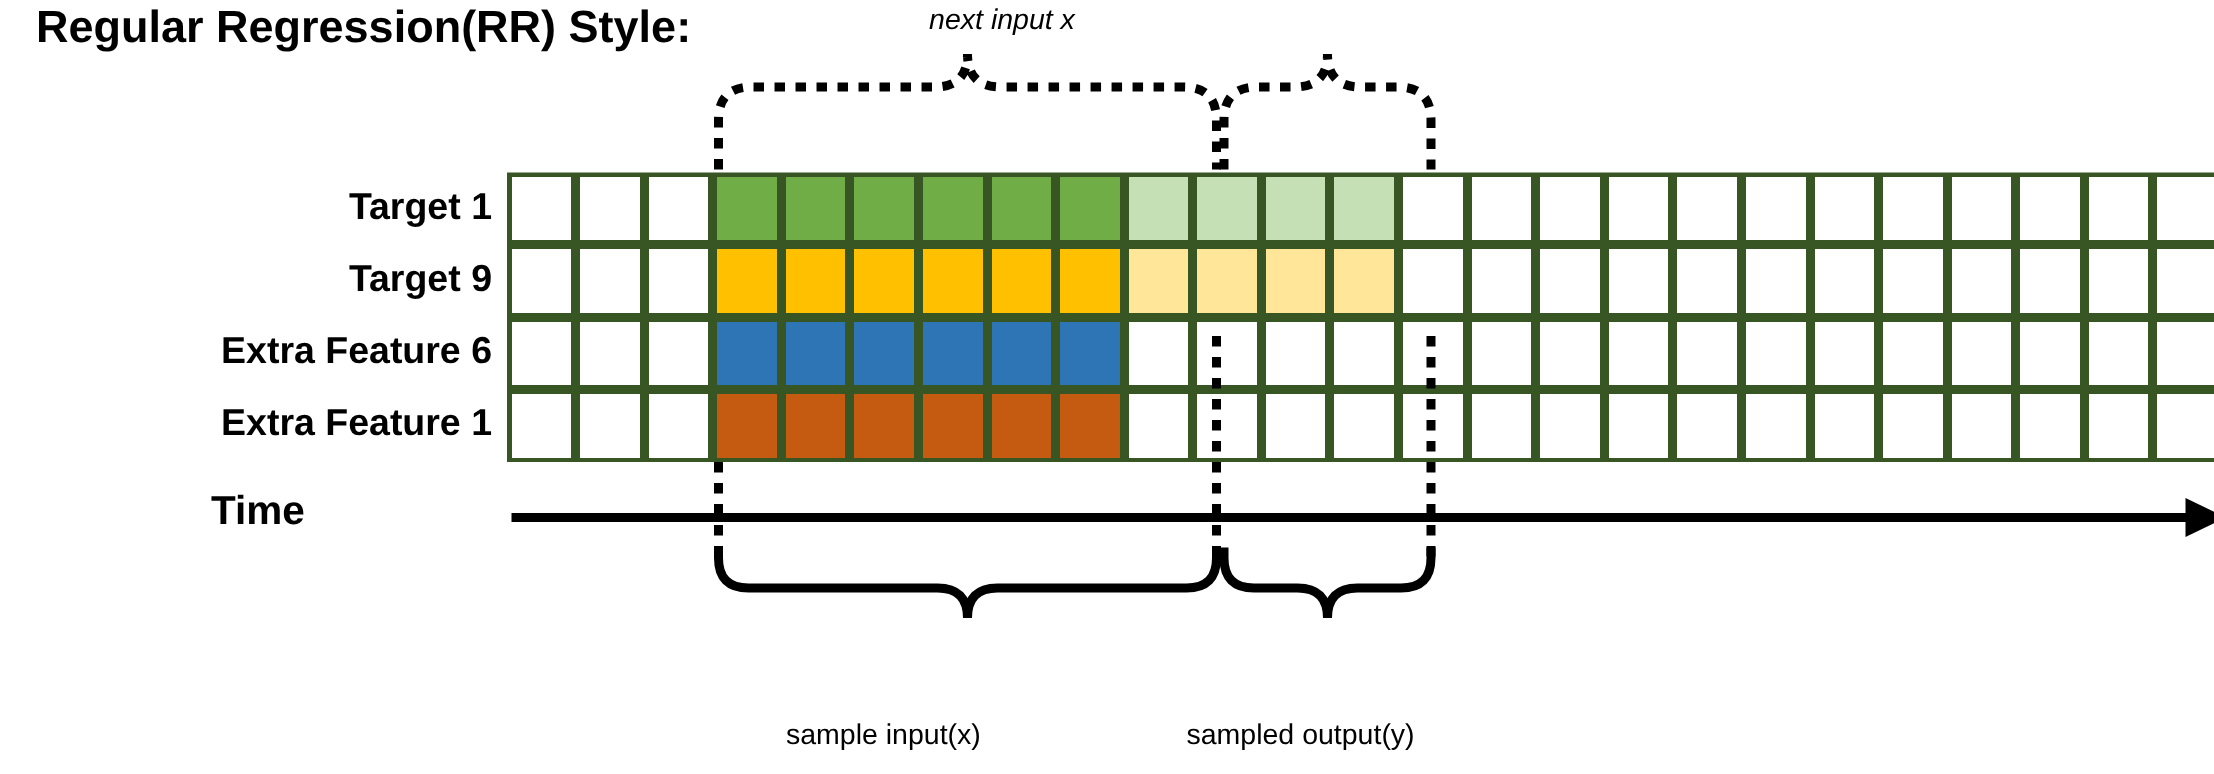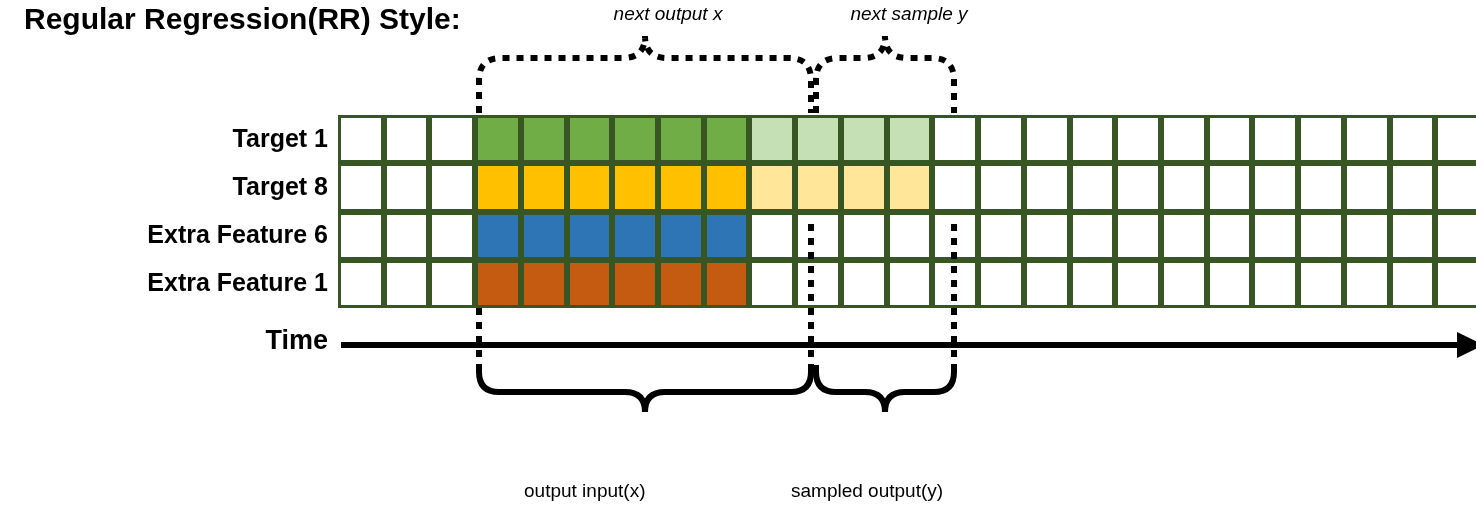--- a/index.html
+++ b/index.html
@@ -20,53 +20,52 @@
     white-space:nowrap;text-align:center;
   }
 
   .rowlabel{
     position:absolute;right:0;font-size:25px;font-weight:700;color:#000;
     white-space:nowrap;text-align:left;line-height:1;
   }
   .labelcol{position:absolute;left:0px;top:115px;width:312px;height:193px;}
 
   .timelabel{
-    position:absolute;left:0;top:327px;width:312px;text-align:right;
+    position:absolute;left:0;top:327px;width:312px;text-align:center;
     font-size:27px;font-weight:700;color:#000;line-height:1;
   }
 
   .caption{
     position:absolute;font-size:19px;color:#000;line-height:1.42;
     white-space:pre;
   }
 
   svg.overlay{position:absolute;left:0;top:0;width:1476px;height:516px;overflow:visible;}
   .cell{shape-rendering:crispEdges;}
 </style>
 </head>
 <body>
 
 <div id="stage">
 
   <div class="title">Regular Regression(RR) Style:</div>
 
-  <div class="bracelabel" style="left:512px;top:3px;width:280px;">next output x</div>
-  <div class="bracelabel" style="left:795px;top:3px;width:196px;">next sample y</div>
+  <div class="bracelabel" style="left:512px;top:3px;width:280px;">next input x</div>
 
   <div class="labelcol">
     <div class="rowlabel" style="top:11px;">Target 1</div>
-    <div class="rowlabel" style="top:59px;">Target 8</div>
+    <div class="rowlabel" style="top:59px;">Target 9</div>
     <div class="rowlabel" style="top:107px;">Extra Feature 6</div>
     <div class="rowlabel" style="top:155px;">Extra Feature 1</div>
   </div>
 
   <div class="timelabel">Time</div>
 
   <div class="caption" style="left:508px;top:424px;">
-    <div>output input(x)</div>
+    <div>sample input(x)</div>
     
     
   </div>
 
   <div class="caption" style="left:775px;top:424px;">
     <div>sampled output(y)</div>
     
     
   </div>
 

